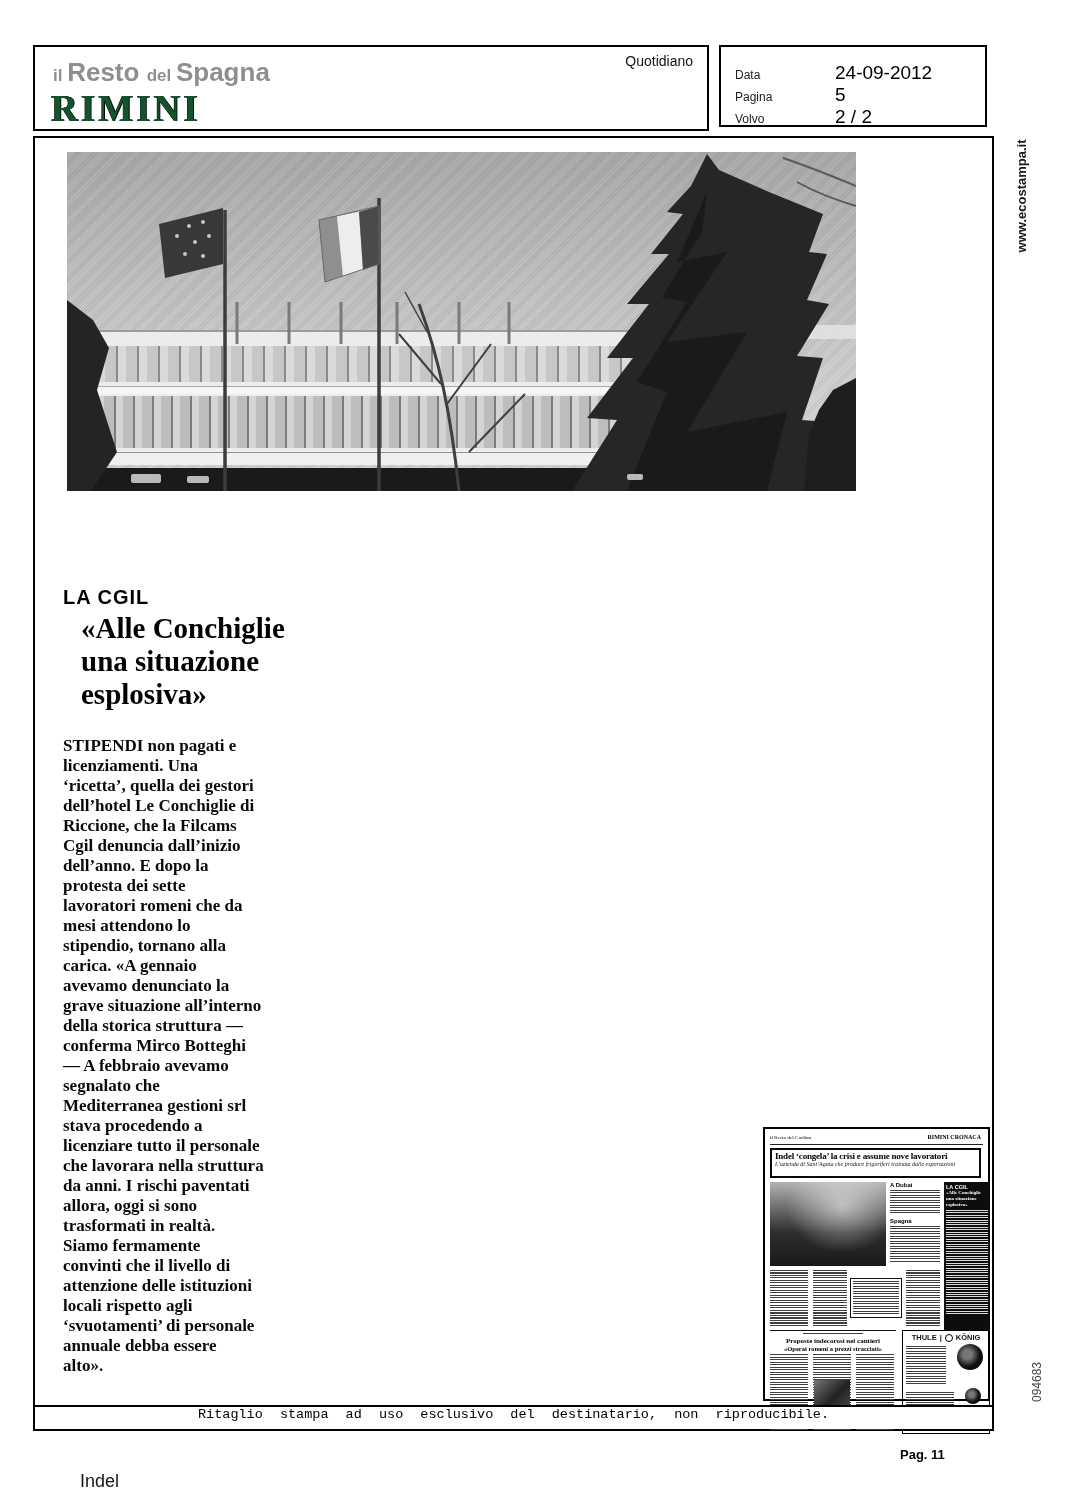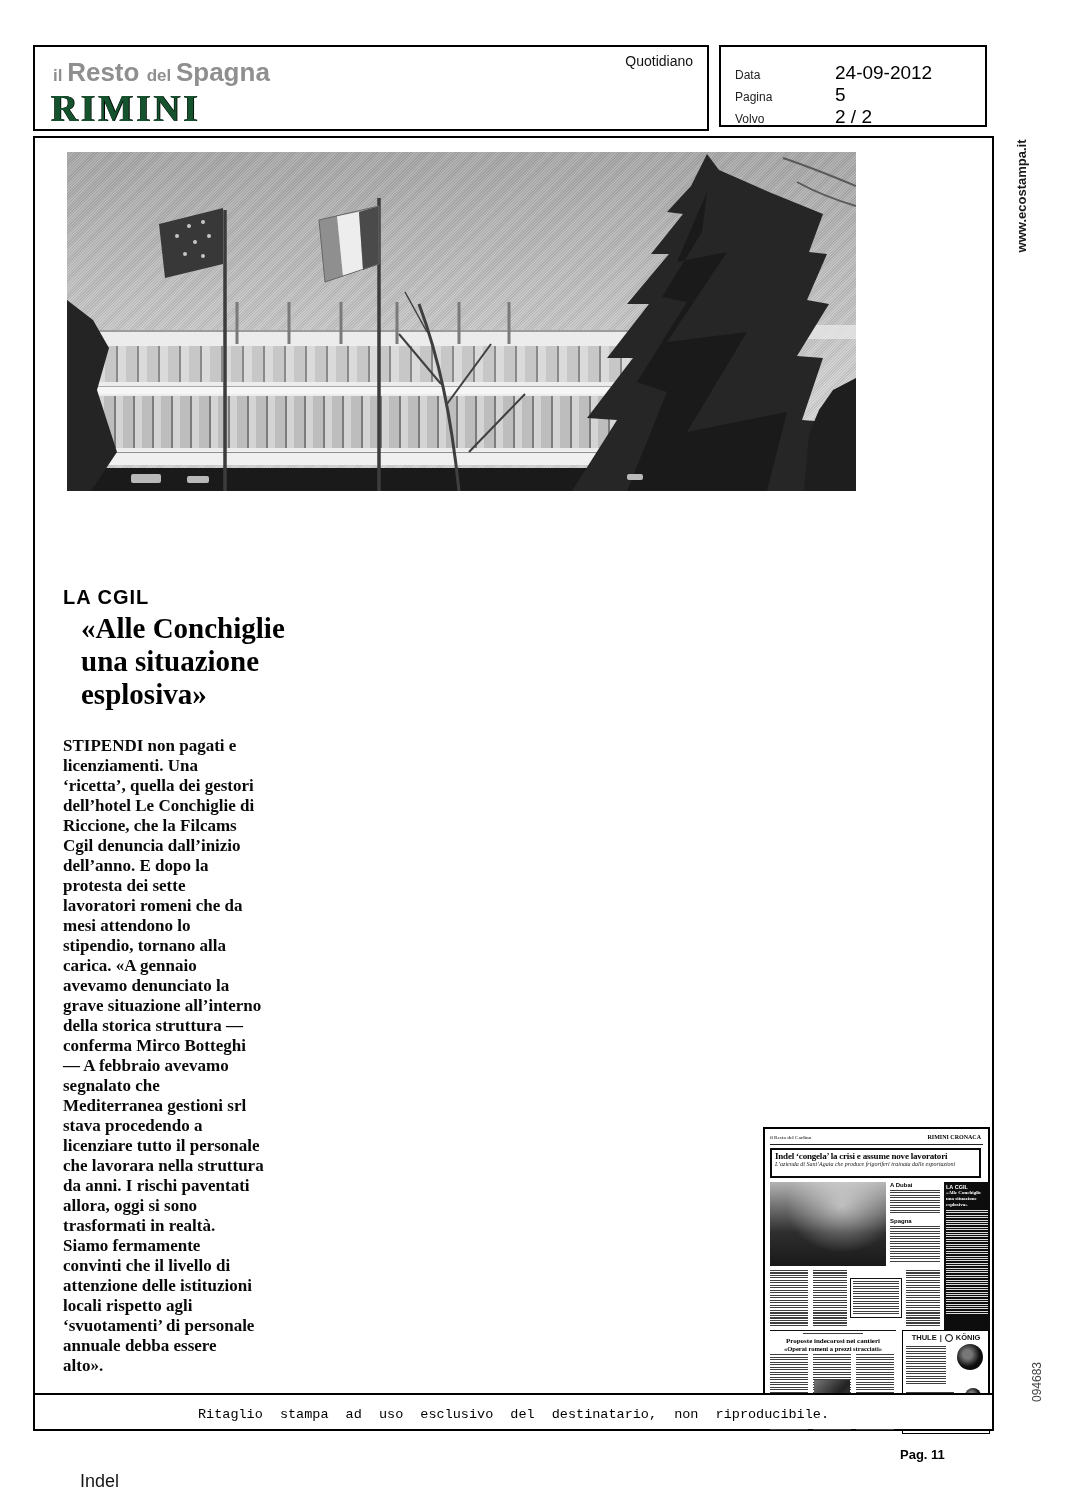--- a/index.html
+++ b/index.html
@@ -83,21 +83,21 @@
   .mini-bottomleft{position:absolute;left:0;top:148px;width:126px;height:106px;border-top:1px solid #111;padding-top:2px;box-sizing:border-box;}
   .mini-bl-head{font-size:7px;font-weight:bold;text-align:center;color:#000;white-space:nowrap;}
   .mini-bl-sub{font-size:6.5px;font-weight:bold;text-align:center;color:#000;white-space:nowrap;}
   .mini-ad{position:absolute;left:132px;top:148px;width:88px;height:104px;border:1.5px solid #000;box-sizing:border-box;padding:2px;}
   .mini-ad-brands{display:flex;align-items:center;justify-content:center;gap:3px;font-family:"Liberation Sans",sans-serif;font-weight:bold;font-size:7.5px;}
   .tire{position:absolute;border-radius:50%;background:radial-gradient(circle at 40% 40%,#777 0 20%,#111 55%,#000 100%);}
 
   
   .ritaglio{position:absolute;left:0;right:0;bottom:0;height:22px;border-top:2px solid #000;
     font-family:"Liberation Mono","DejaVu Sans Mono",monospace;font-size:13.5px;
-    text-align:center;padding-top:12px;word-spacing:9px;color:#000;background:#fff;}
+    text-align:center;padding-top:0;word-spacing:9px;color:#000;background:#fff;}
   .client{left:80px;top:1471px;font-size:18px;color:#151515;}
   .pageref{left:900px;top:1447px;font-size:13px;font-weight:bold;color:#000;}
 </style>
 </head>
 <body>
 
 <div class="abs hdr-left">
   <div class="masthead">
     <span class="sm">il </span><span class="lg">Resto </span><span class="sm">del </span><span class="lg">Spagna</span>
   </div>

